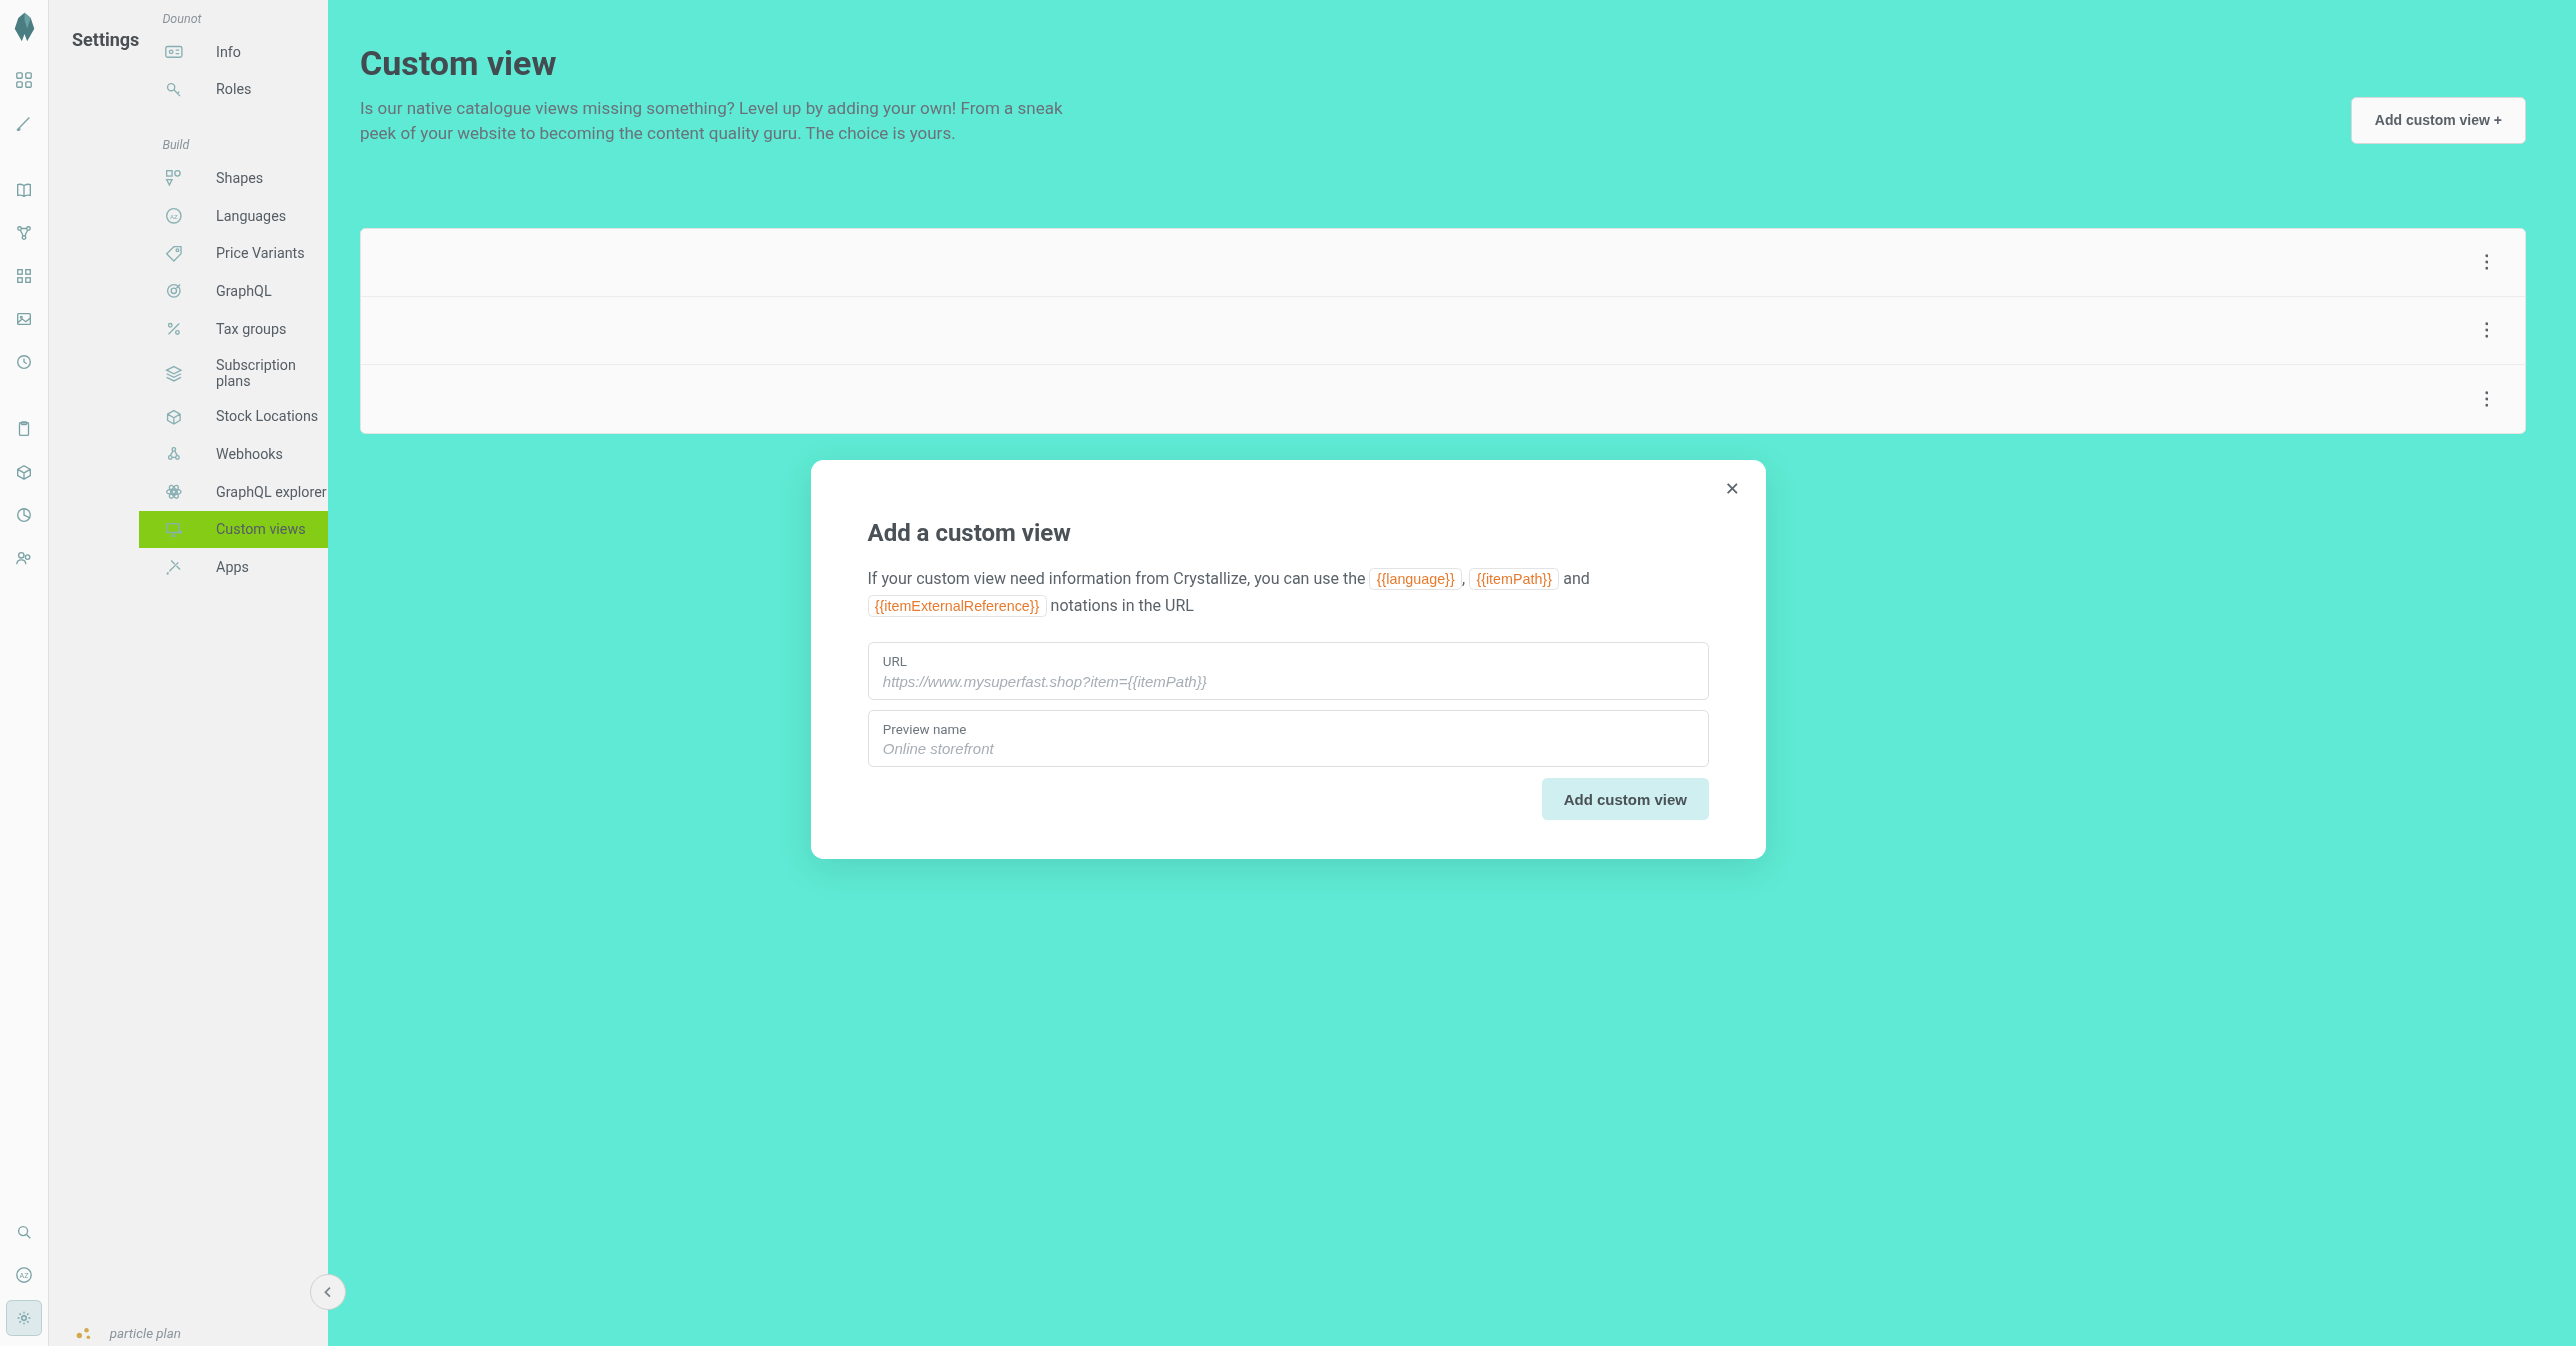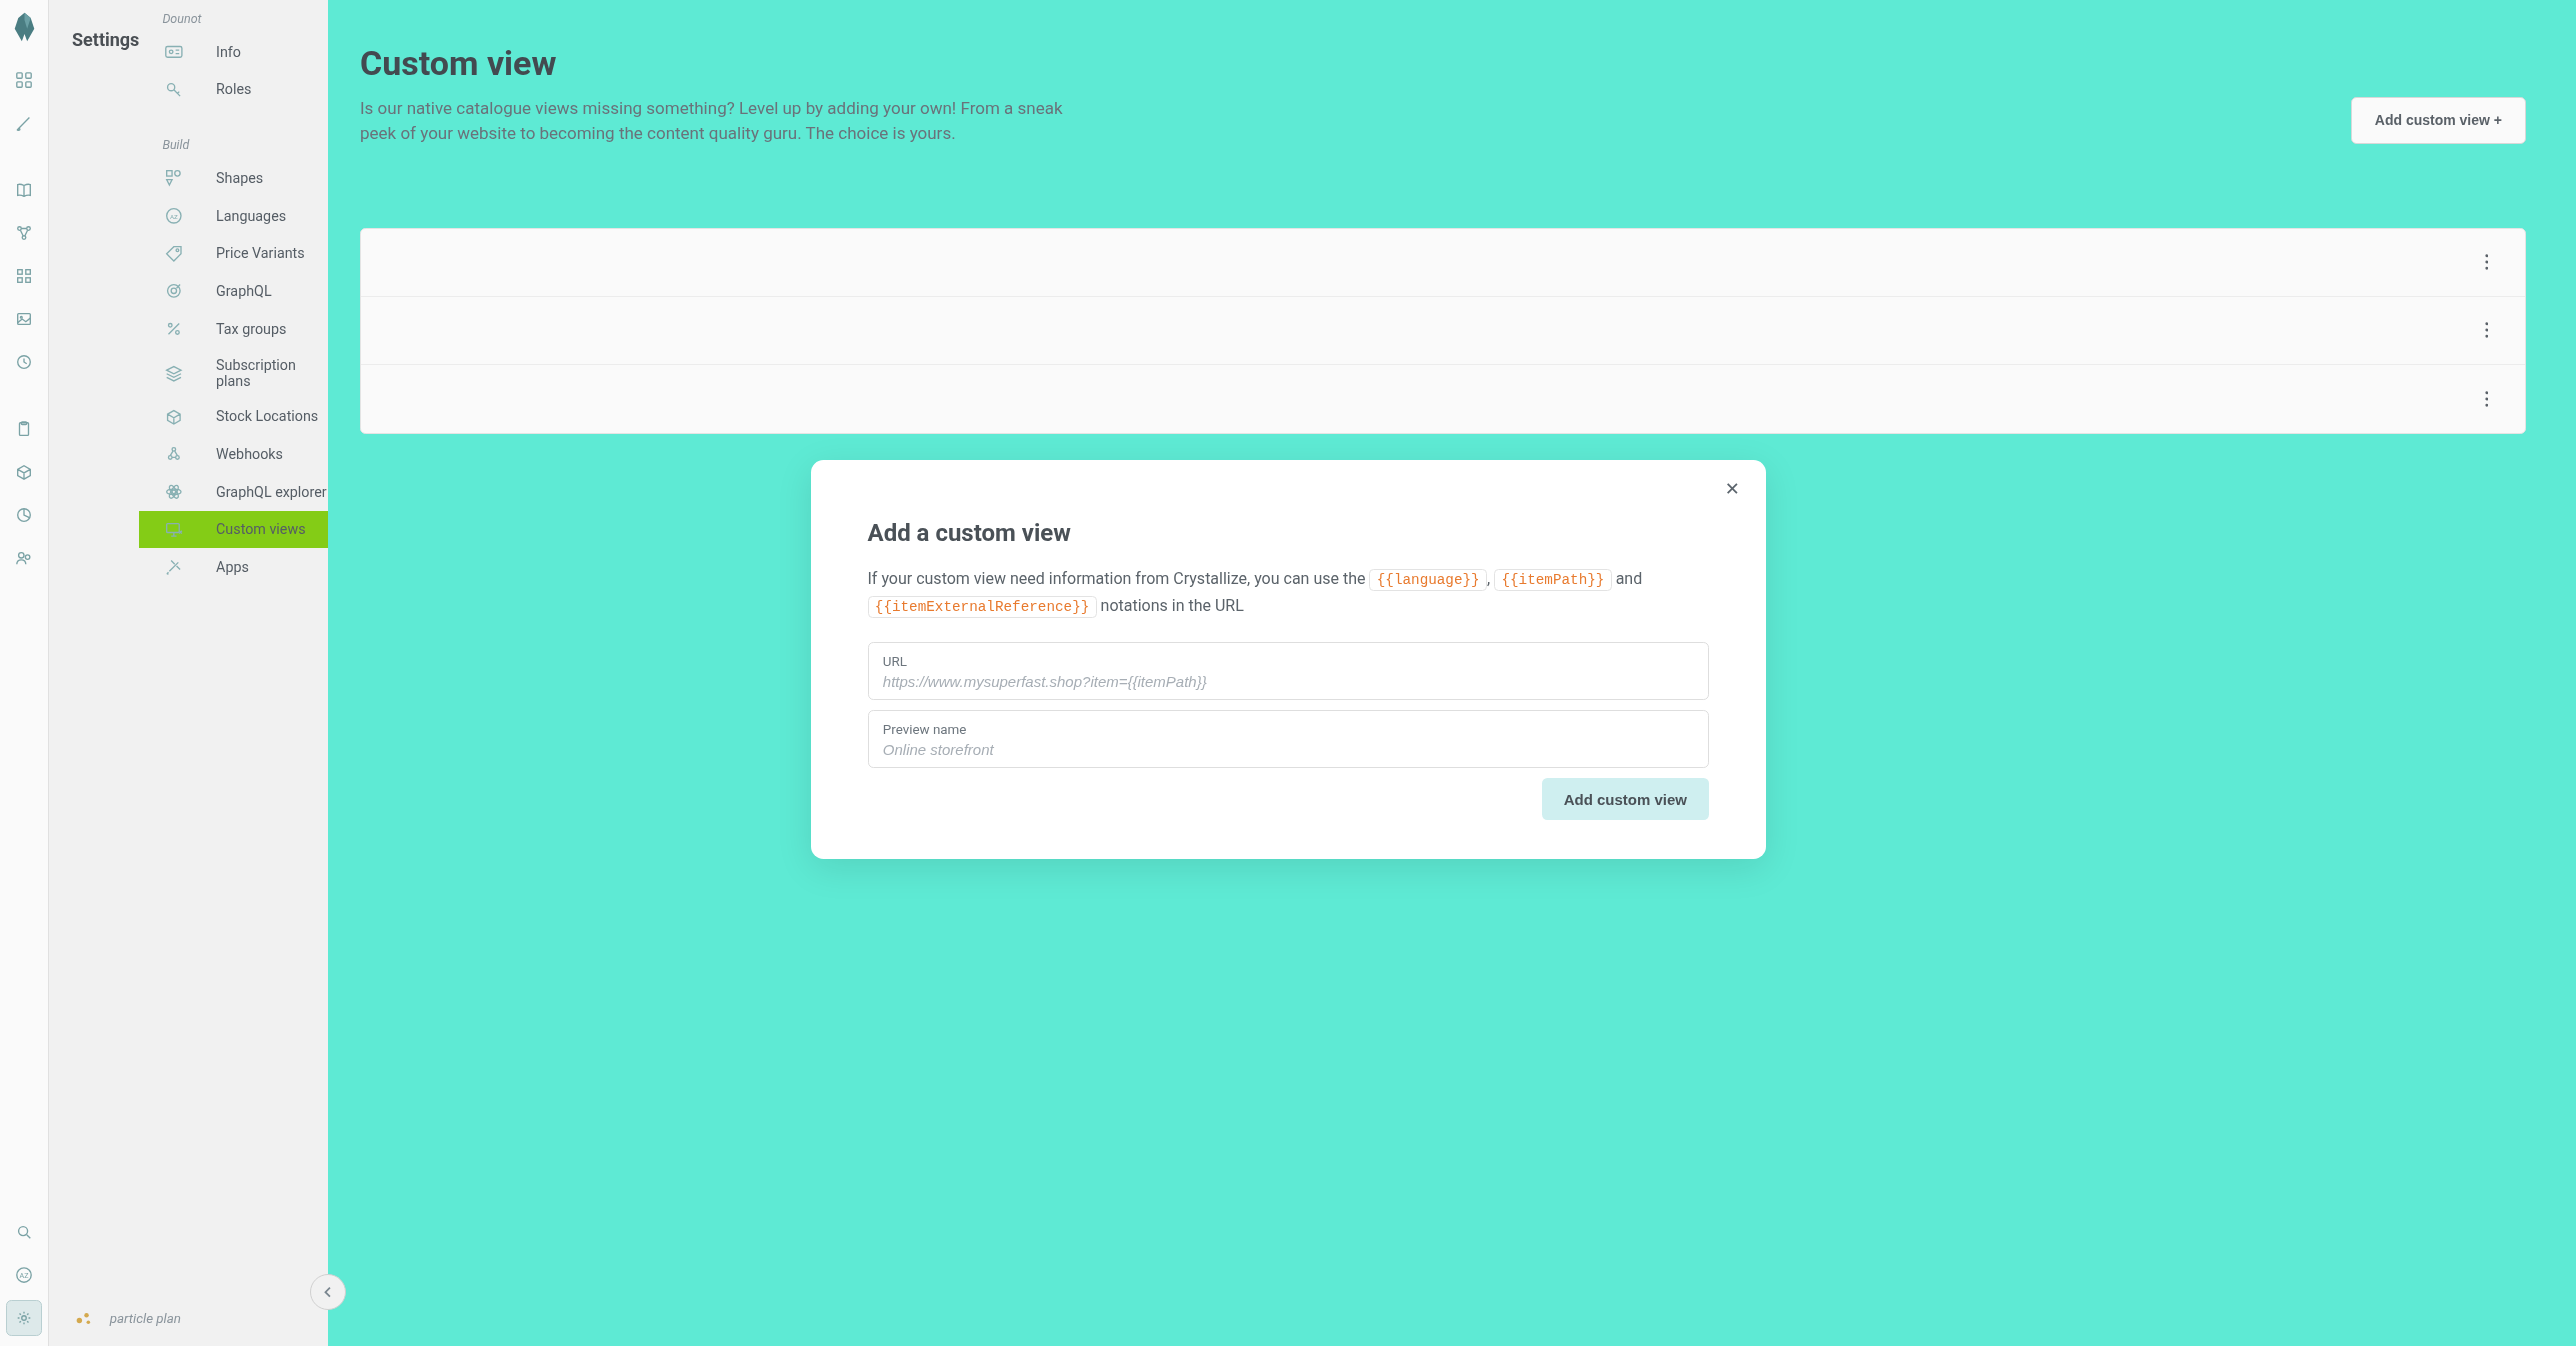--- a/index.html
+++ b/index.html
@@ -94,21 +94,21 @@
     background: #84cc16;
   }
   .sb-icon {
     width: 19.7px; height:19.7px;
     display:flex; align-items:center; justify-content:center;
     color:#88b0b3;
     flex-shrink:0;
   }
   .sb-plan {
     position:absolute;
-    bottom:18px;
+    bottom:3px;
     left:0; right:0;
     display:flex; align-items:center; gap:16px;
     padding-left:25px;
     font-style:italic;
     color:#8a949c;
     font-size:13.4px;
   }
   .collapse-btn {
     position:absolute;
     left: calc(49px + 279px - 18px);
@@ -216,21 +216,21 @@
     margin-top: 16px;
     margin-bottom: 18px;
   }
   .modal-desc {
     font-size: 16px;
     color:#5b636a;
     line-height: 1.7;
     margin-bottom: 23px;
   }
   .code-tag {
-    font-family: Liberation Mono, monospace;
+    font-family: Liberation Sans, sans-serif;
     color:#e87a2e;
     border:0.9px solid #e3e3e3;
     border-radius:4.5px;
     padding: 1.8px 6.3px;
     font-size: 14.3px;
     background:#fff;
   }
   .field {
     border:0.9px solid #dedede;
     border-radius:5.4px;

